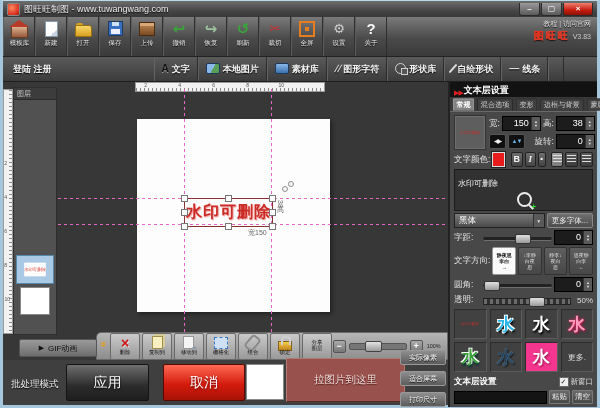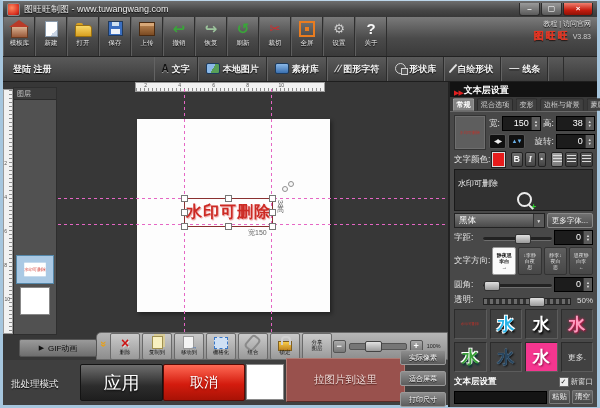--- a/index.html
+++ b/index.html
@@ -137,22 +137,22 @@
   .zhandle{position:absolute;left:28%;top:-3px;width:15px;height:9px;border:1px solid #444;border-radius:2px;
            background:linear-gradient(#e2e2e2,#9a9a9a)}
   .zval{font-size:6px;color:#222;transform:scale(.9)}
   .gif-btn{position:absolute;left:16px;top:257px;width:76px;height:16px;z-index:4;border:1px solid #555;
            border-radius:2px;background:linear-gradient(#9a9a9a,#6e6e6e);display:flex;align-items:center;
            justify-content:center;gap:4px;font-size:8px;font-weight:normal;color:#0a0a0a}
   .gif-play{font-size:7px;color:#111}
   
   .bottombar{position:absolute;left:0;top:278px;right:149px;bottom:0;background:#3f3f3f;z-index:4}
   .batch{position:absolute;left:8px;top:18px;font-size:9.5px;color:#f0f0f0;text-shadow:0 1px 1px #000}
-  .apply{position:absolute;left:77px;top:4px;width:81px;height:35px;border:1px solid #141414;border-radius:2px;
-         background:linear-gradient(#6e6e6e,#2c2c2c 60%,#1e1e1e);color:#fff;font-size:18px;
+  .apply{position:absolute;left:63px;top:4px;width:81px;height:35px;border:1px solid #141414;border-radius:2px;
+         background:linear-gradient(#6e6e6e,#2c2c2c 60%,#1e1e1e);color:#fff;font-size:14px;
          display:flex;align-items:center;justify-content:center;text-shadow:0 1px 2px #000}
   .cancel{position:absolute;left:160px;top:4px;width:80px;height:35px;border:1px solid #5a0a04;border-radius:2px;
          background:linear-gradient(#ff6a55,#d41c0e 55%,#a81206);color:#fff;font-size:14px;
          display:flex;align-items:center;justify-content:center;text-shadow:0 1px 2px #600}
   .swatch{position:absolute;left:243px;top:4px;width:36px;height:34px;background:#fff;border:1px solid #8a8a8a}
   .drop{position:absolute;left:283px;top:-2px;width:117px;height:42px;background:#99514d;
         border:1px solid #b07a72;border-bottom-color:#5a2a26;color:#f2dcda;font-size:10.5px;
         display:flex;align-items:center;justify-content:center;text-shadow:0 1px 1px #401410}
   .viewcol{position:absolute;right:151px;top:268px;width:46px;z-index:6}
   .vbtn{height:13px;margin-bottom:6px;border:1px solid #999;border-radius:2px;

